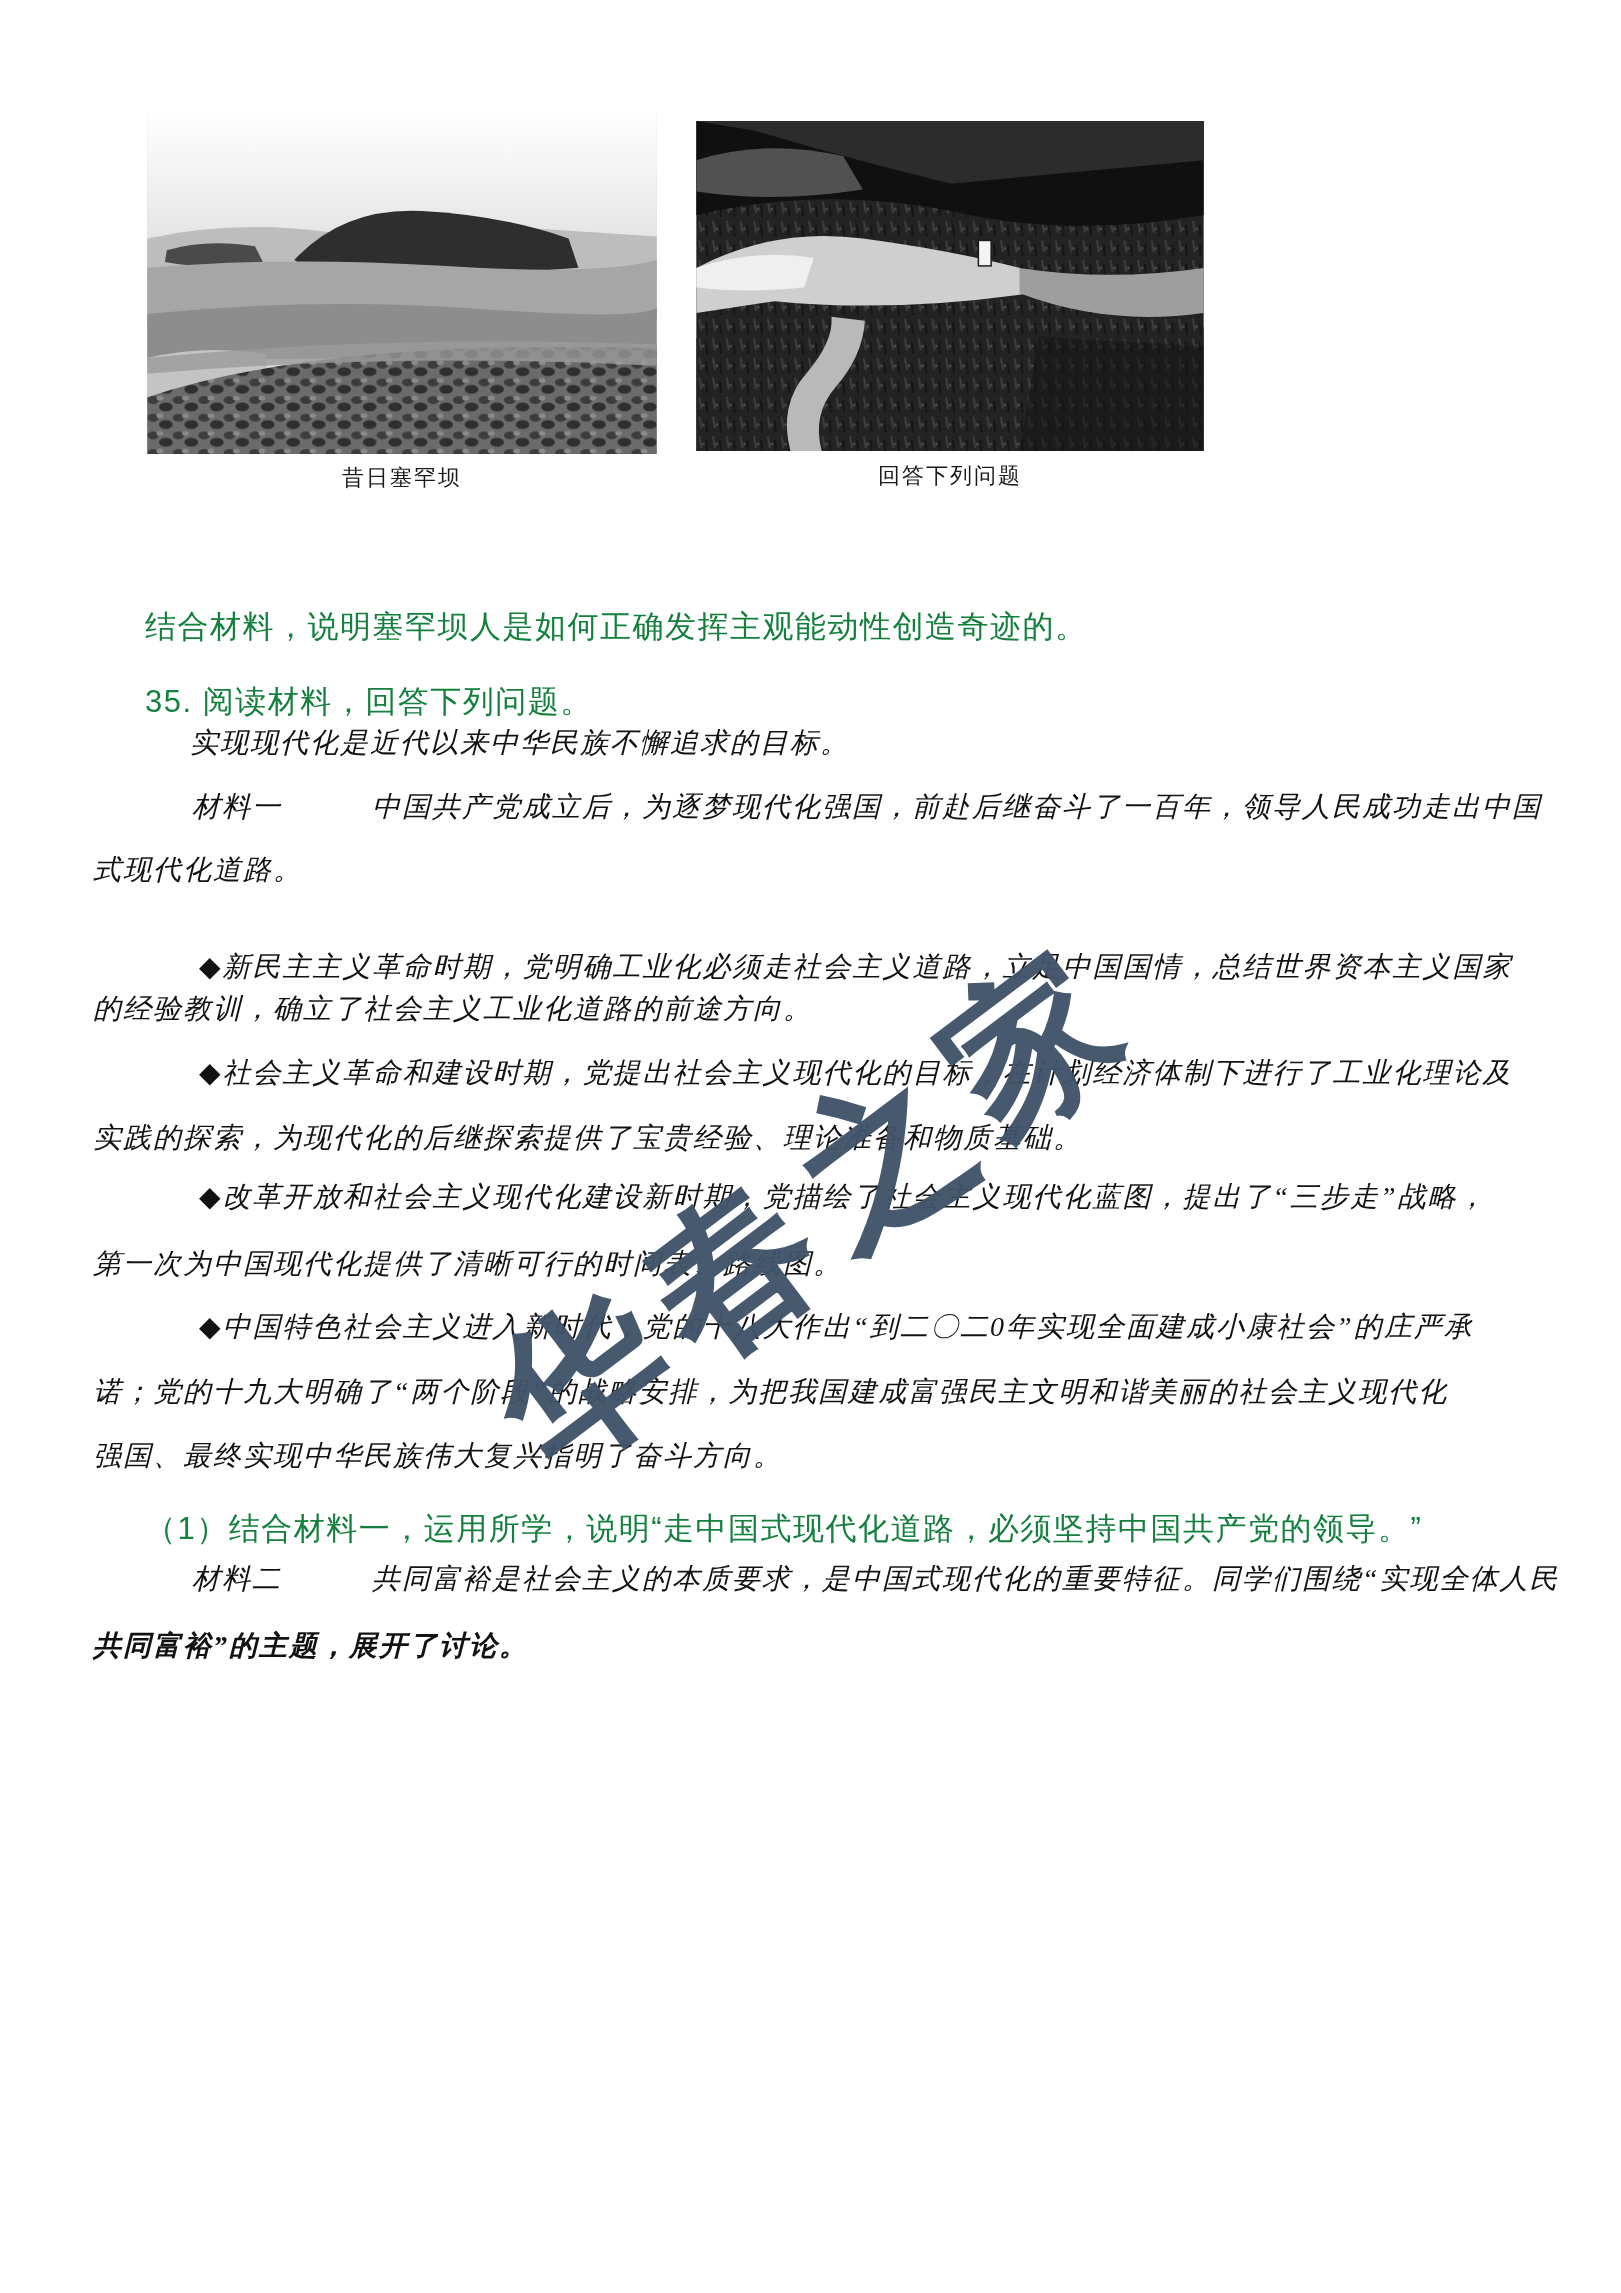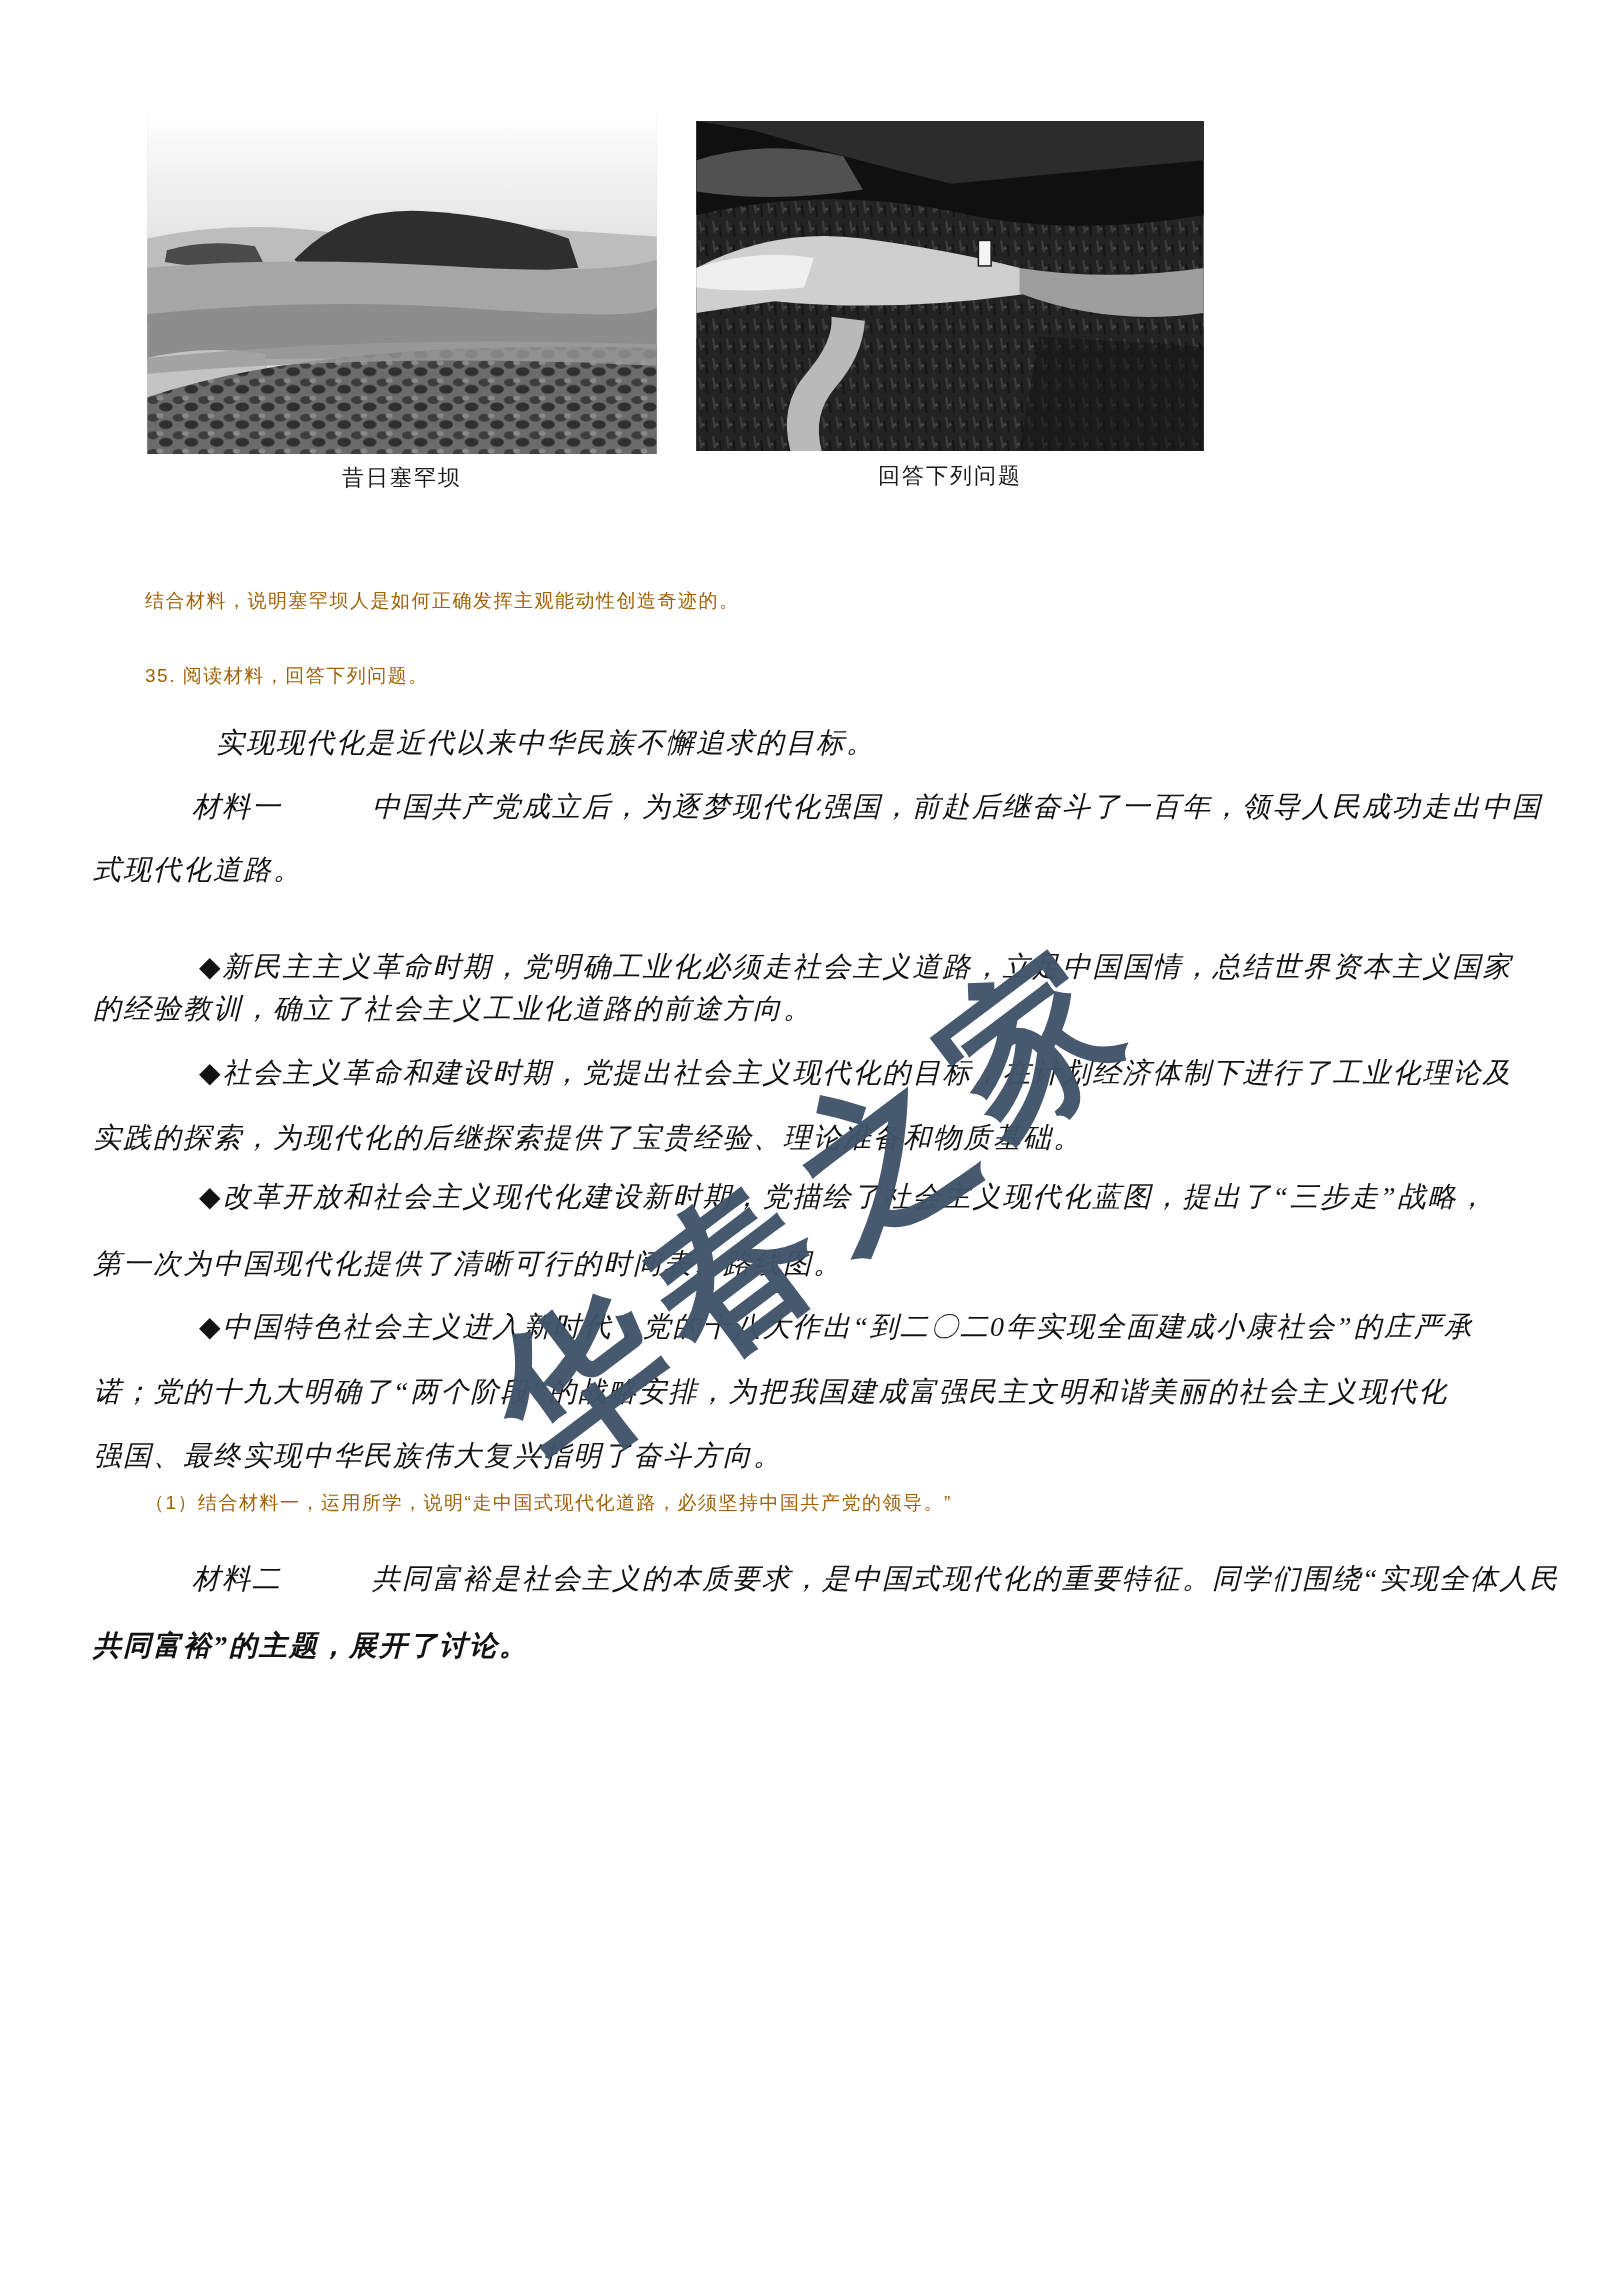--- a/index.html
+++ b/index.html
@@ -10,21 +10,21 @@
   .photo{position:absolute;overflow:hidden;background:#dcdcdc;}
   .photo svg{display:block;}
   .caption{
     position:absolute;text-align:center;
     font-family:"Liberation Serif","DejaVu Serif",serif;
     font-size:22px;color:#1a1a1a;letter-spacing:2px;white-space:nowrap;
   }
   .line{position:absolute;white-space:nowrap;}
   .q{
     font-family:"Liberation Sans","DejaVu Sans",sans-serif;
-    font-size:19px;color:#a16207;letter-spacing:1.5px;
+    font-size:31px;color:#15803d;letter-spacing:1.5px;margin-top:18px;
   }
   .k{
     font-family:"Liberation Serif","DejaVu Serif",serif;
     font-style:italic;
     font-size:28px;color:#121212;letter-spacing:2px;
   }
   .watermark{
     position:absolute;left:816px;top:1208px;
     transform:translate(-50%,-50%) rotate(-37deg);
     transform-origin:center center;
@@ -88,21 +88,21 @@
 </div>
 
 <div class="caption" style="left:147px;top:463px;width:510px;">昔日塞罕坝</div>
 
 <div class="caption" style="left:696px;top:461px;width:508px;">回答下列问题</div>
 
 <div class="line q" style="left:145px;top:588px;">结合材料，说明塞罕坝人是如何正确发挥主观能动性创造奇迹的。</div>
 
 <div class="line q" style="left:145px;top:663px;">35. 阅读材料，回答下列问题。</div>
 
-<div class="line k" style="left:216px;top:724px;">实现现代化是近代以来中华民族不懈追求的目标。</div>
+<div class="line k" style="left:190px;top:724px;">实现现代化是近代以来中华民族不懈追求的目标。</div>
 
 <div class="line k" style="left:192px;top:788px;">材料一　　　中国共产党成立后，为逐梦现代化强国，前赴后继奋斗了一百年，领导人民成功走出中国</div>
 
 <div class="line k" style="left:93px;top:851px;">式现代化道路。</div>
 
 <div class="line k" style="left:199px;top:916px;margin-top:32px;">◆新民主主义革命时期，党明确工业化必须走社会主义道路，立足中国国情，总结世界资本主义国家</div>
 
 <div class="line k" style="left:93px;top:990px;">的经验教训，确立了社会主义工业化道路的前途方向。</div>
 
 <div class="line k" style="left:199px;top:1054px;">◆社会主义革命和建设时期，党提出社会主义现代化的目标，在计划经济体制下进行了工业化理论及</div>

